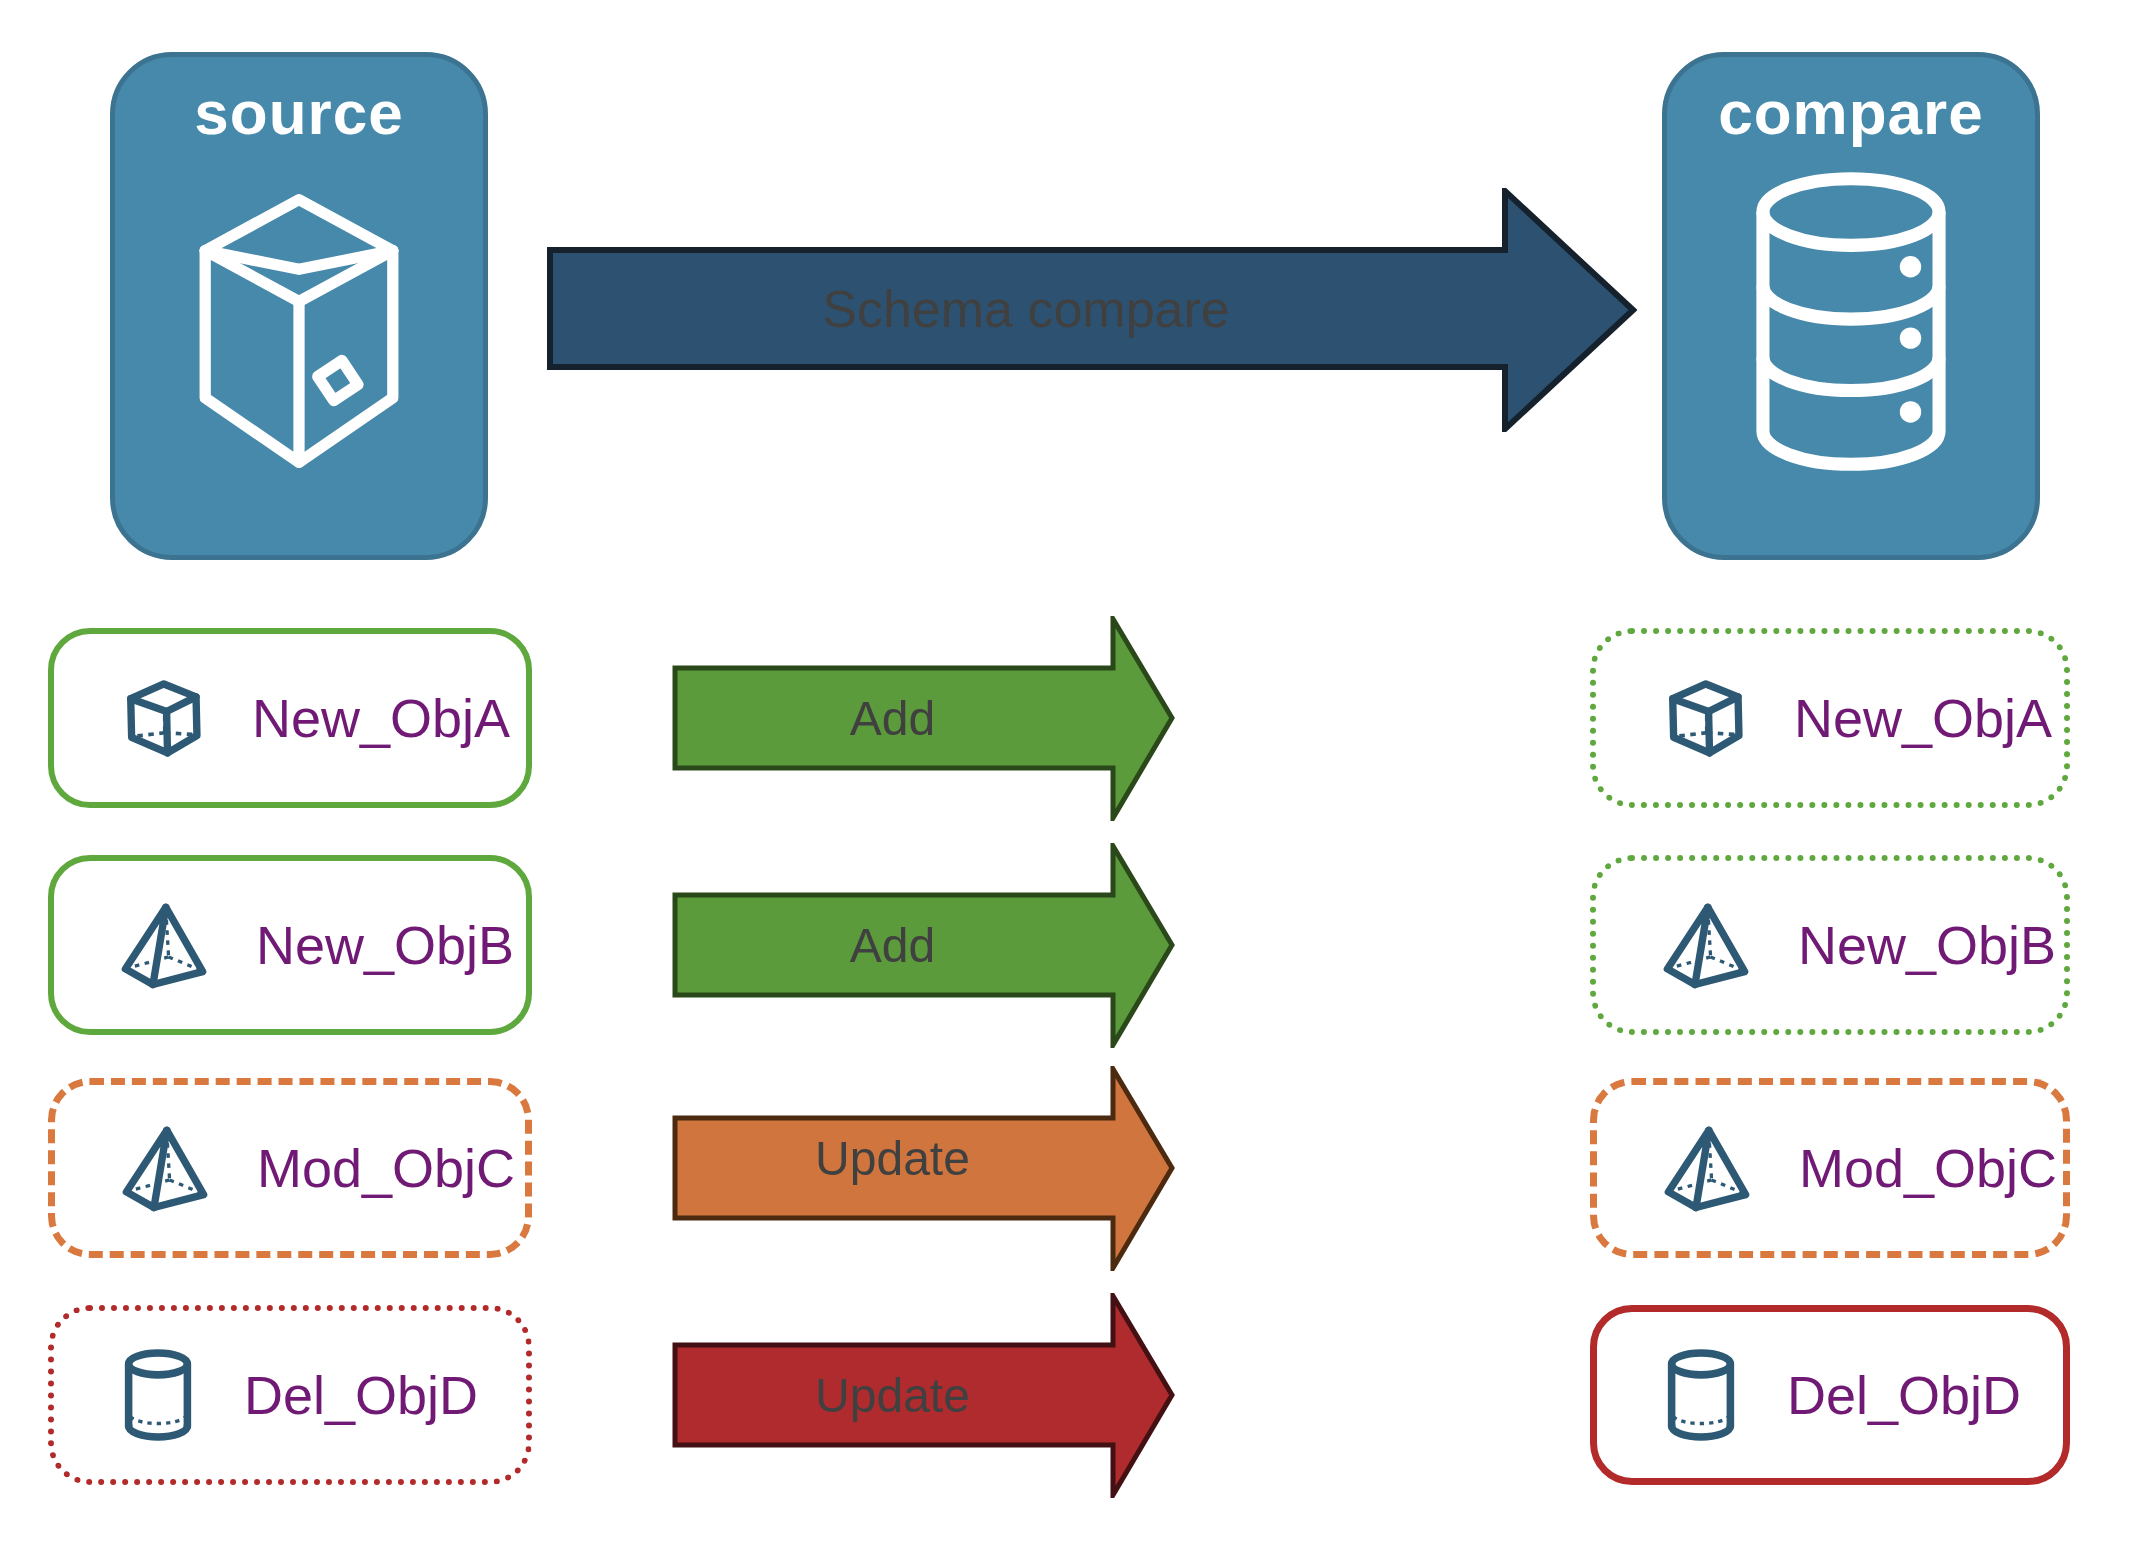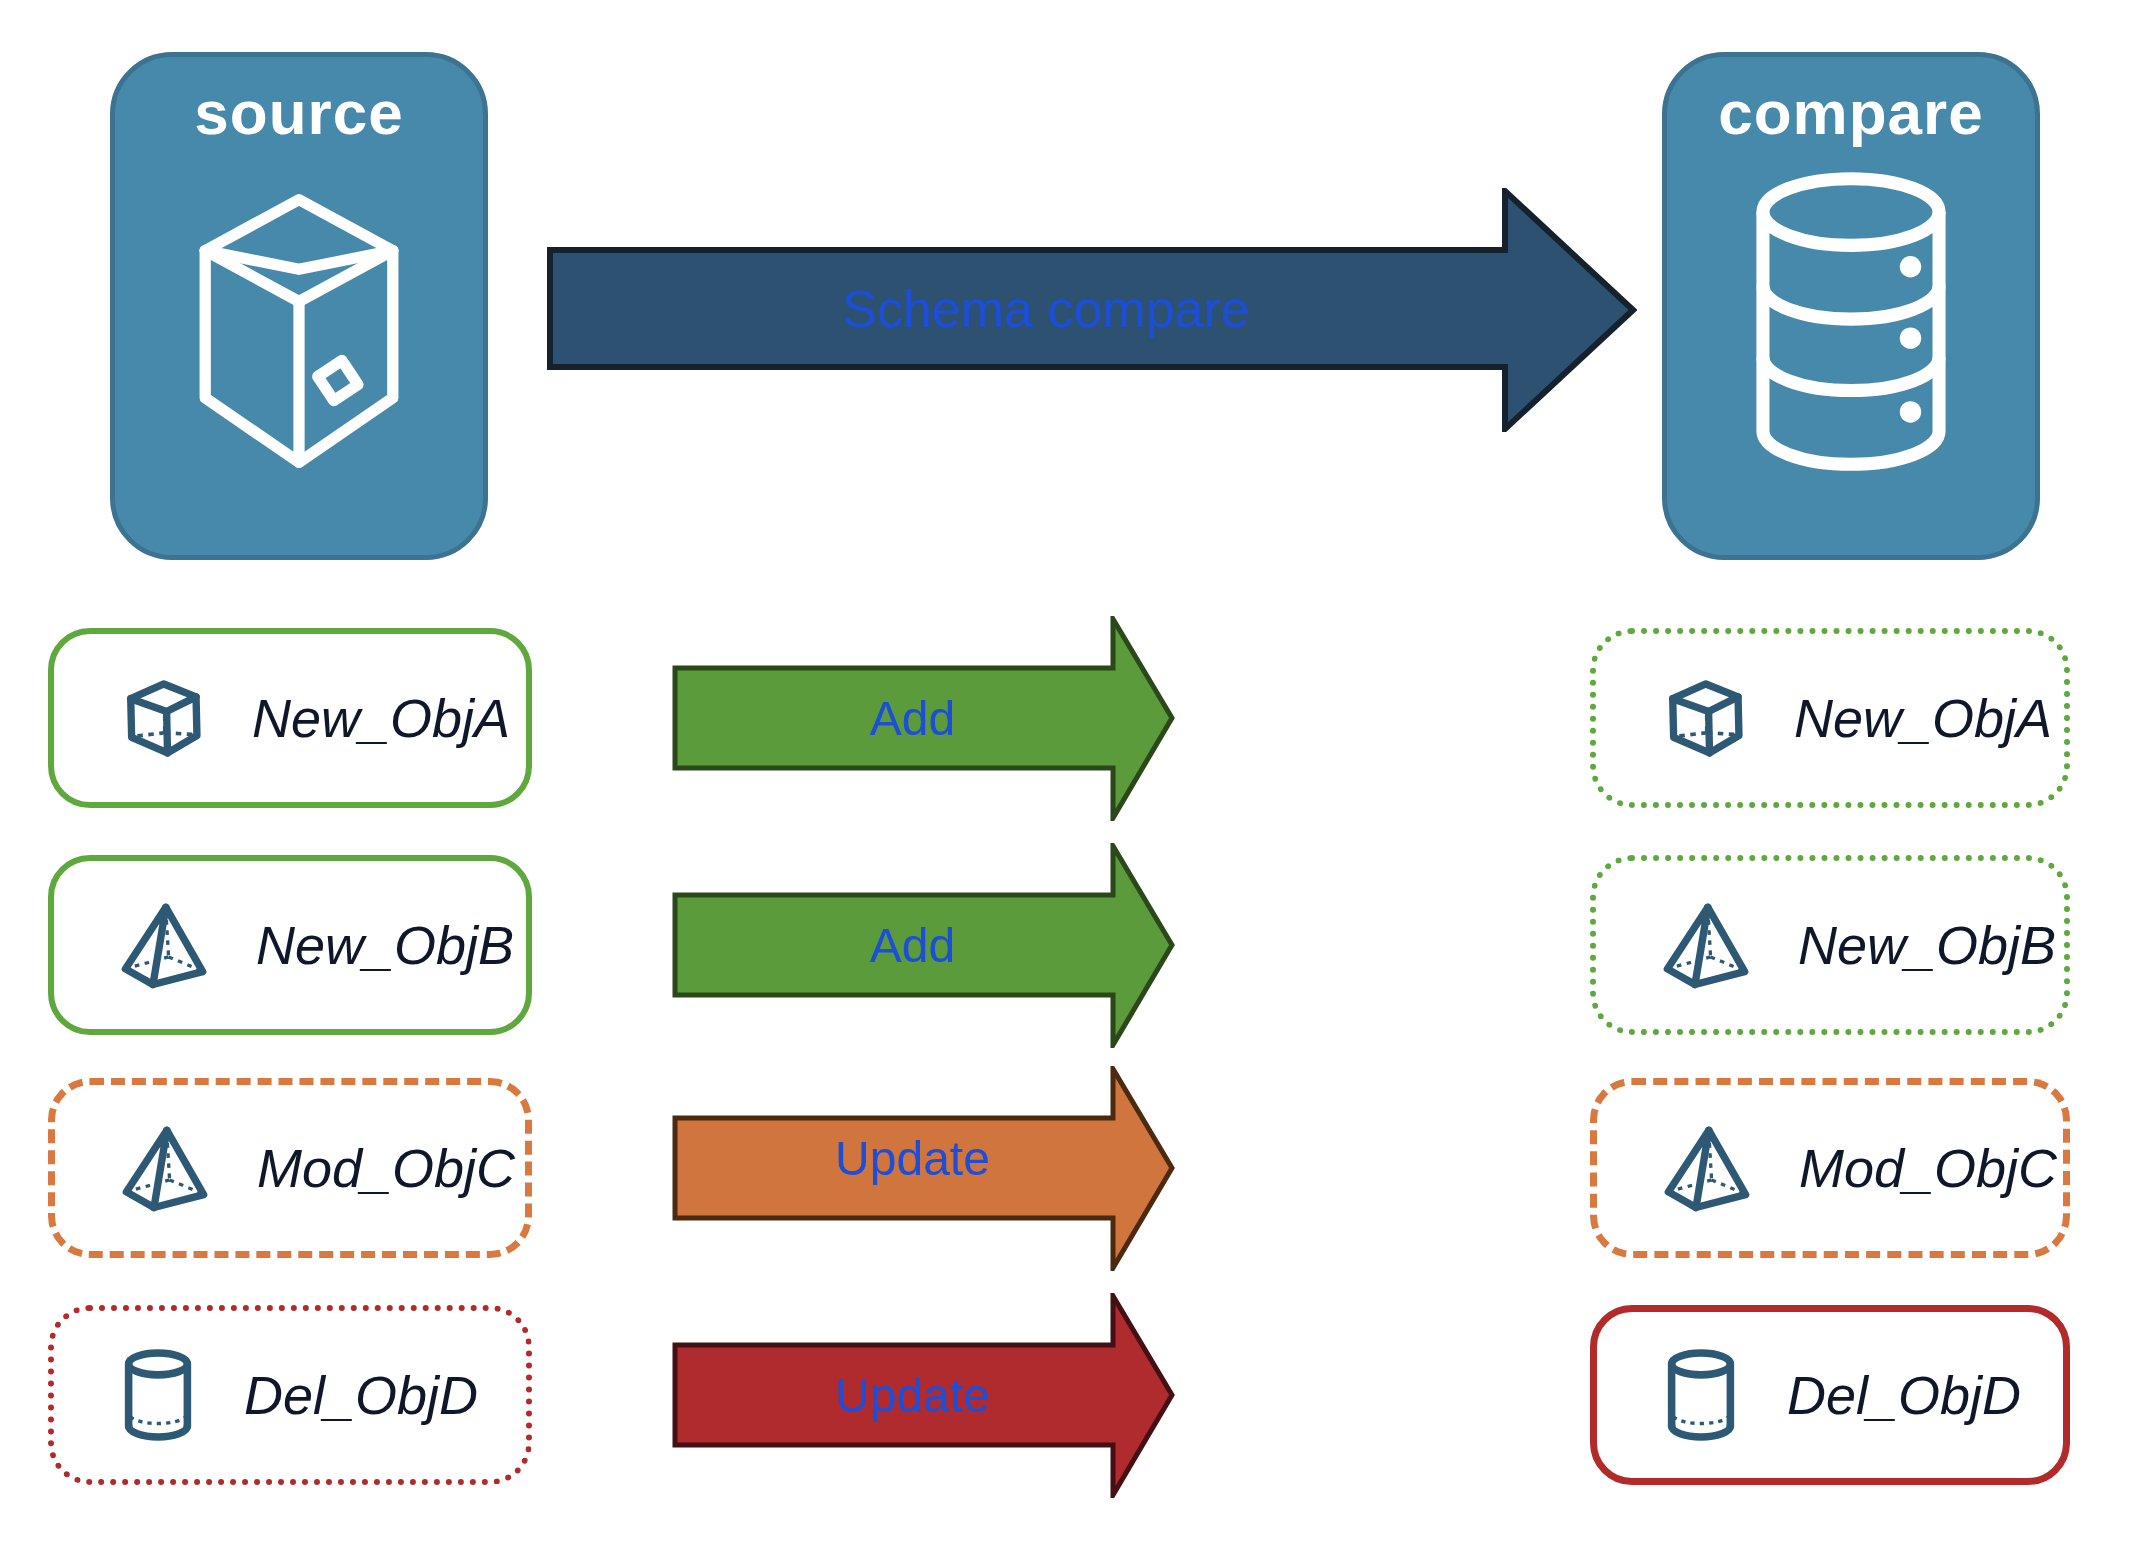--- a/index.html
+++ b/index.html
@@ -49,37 +49,35 @@
   }
   .obj.left-col  { left: 48px;   width: 484px; }
   .obj.right-col { left: 1590px; width: 480px; }
   .b-green-solid  { border: 6px solid  #5fa83e; }
   .b-green-dotted { border: 6px dotted #5fa83e; }
   .b-orange-dashed{ border: 7px dashed #d9783f; }
   .b-red-dotted   { border: 6px dotted #b22a2a; }
   .b-red-solid    { border: 7px solid  #b22a2a; }
   .obj-label {
     font-size: 54px;
-    color: #0f172a;
+    color: #701a75;
     white-space: nowrap;
-    font-style: italic;
   }
 
   
   .flow-arrow { position: absolute; left: 672px; width: 503px; height: 205px; }
   .arrow-label {
     position: absolute;
-    color: #1d4ed8;
+    color: #404040;
     display: flex;
     align-items: center;
     justify-content: center;
     font-size: 48px;
     pointer-events: none;
     white-space: nowrap;
-    padding-left: 20px;
   }
   .row-arrow-label { left: 672px; width: 441px; height: 100px; text-align: center; }
   .compare-arrow-svg { position: absolute; left: 547px; top: 188px; width: 1090px; height: 244px; }
   .compare-arrow-label { left: 547px; top: 250px; width: 958px; height: 117px; font-size: 52px; }
 
   .fill-navy   { fill: #2d5271; stroke: #15222d; stroke-width: 6; }
   .fill-green  { fill: #5b9b3b; stroke: #2b481a; stroke-width: 5; }
   .fill-orange { fill: #d0753d; stroke: #4b2a10; stroke-width: 5; }
   .fill-red    { fill: #b02b2e; stroke: #431013; stroke-width: 5; }
 </style>

